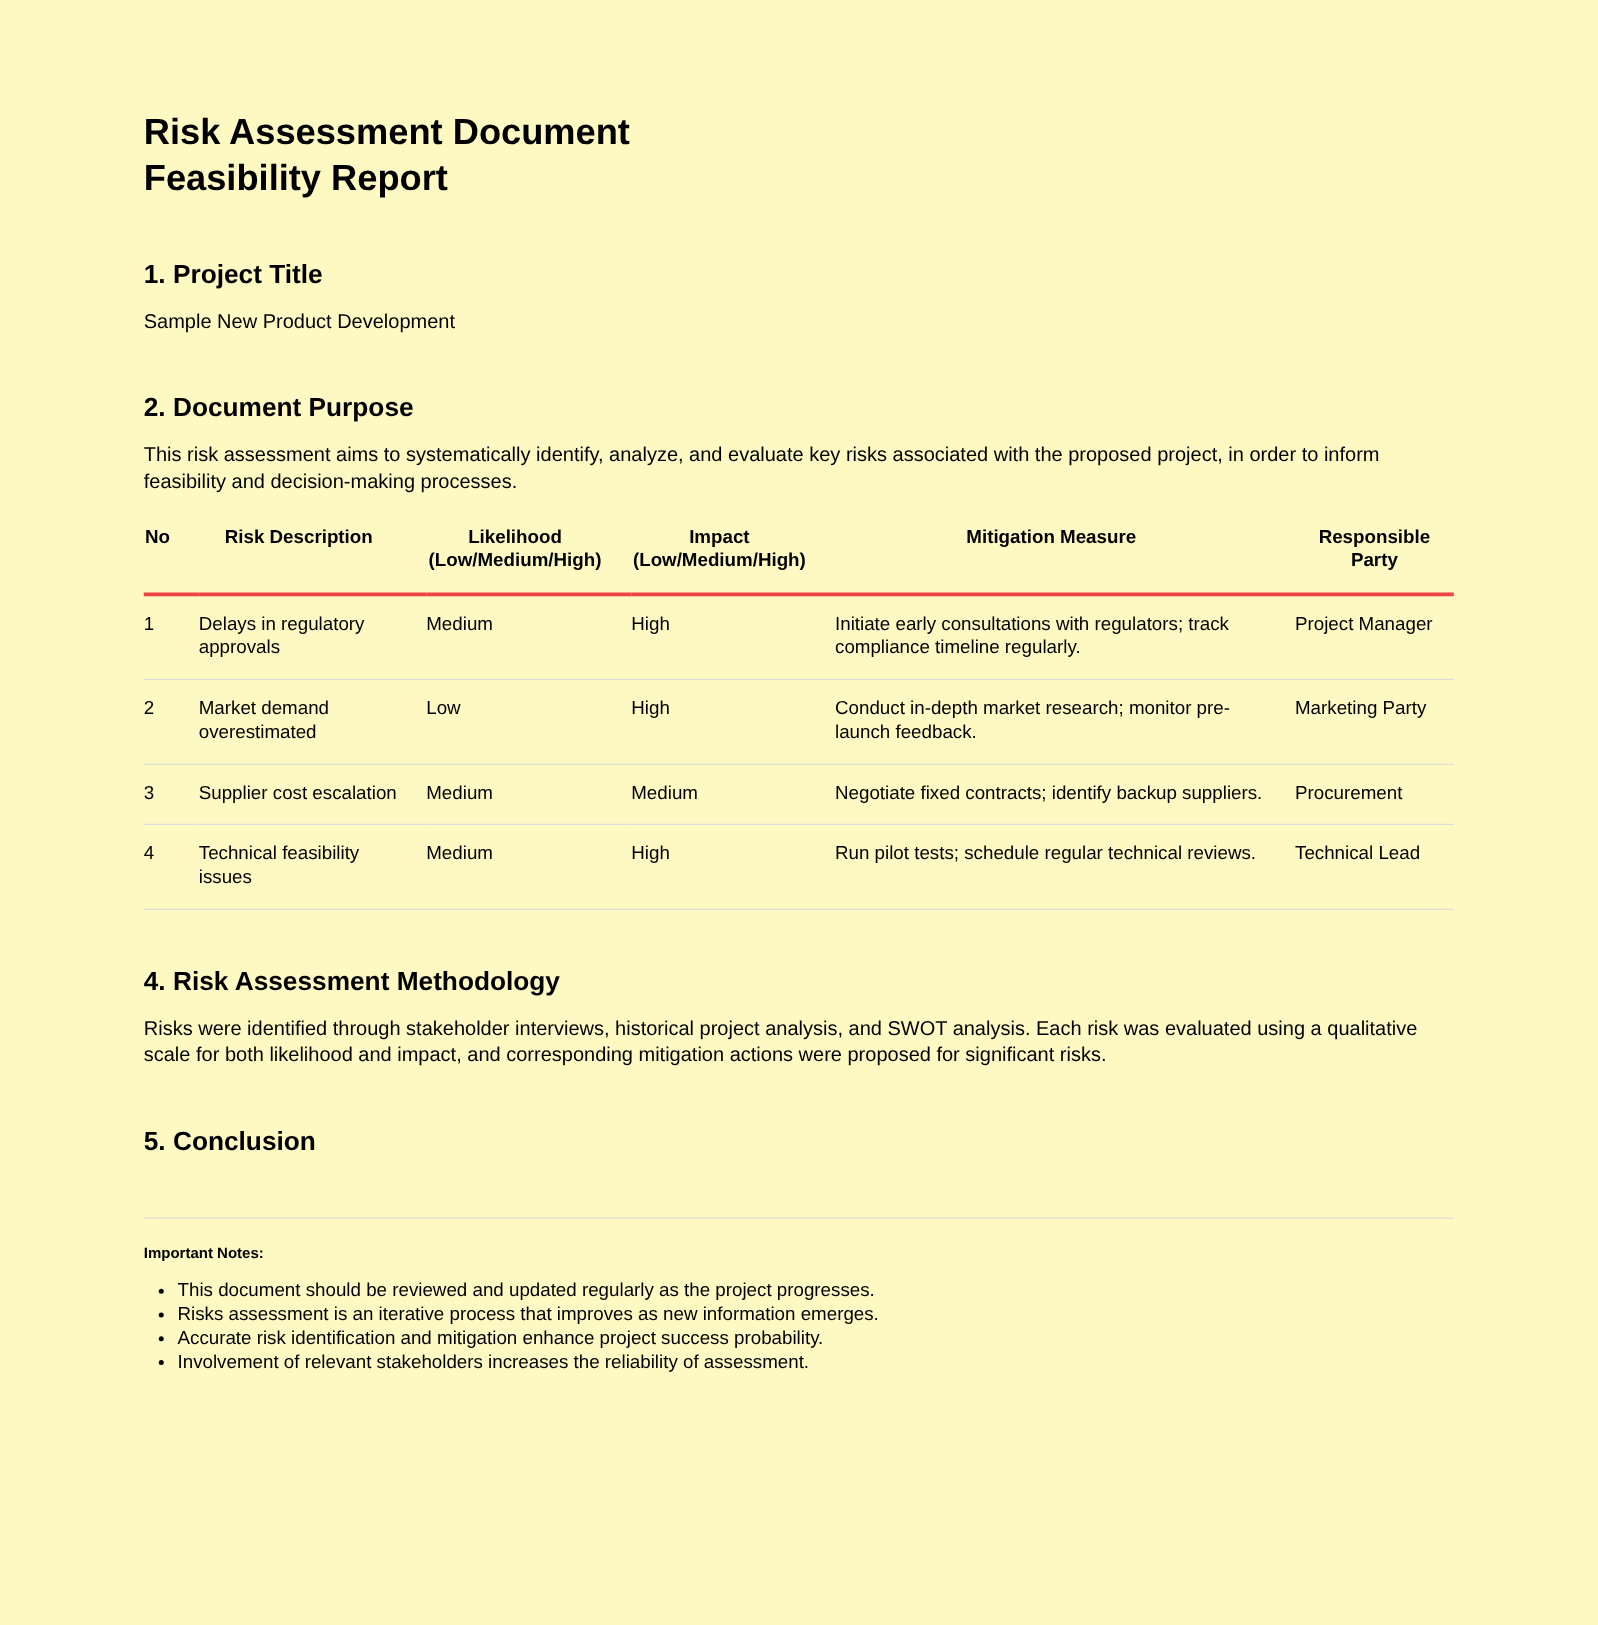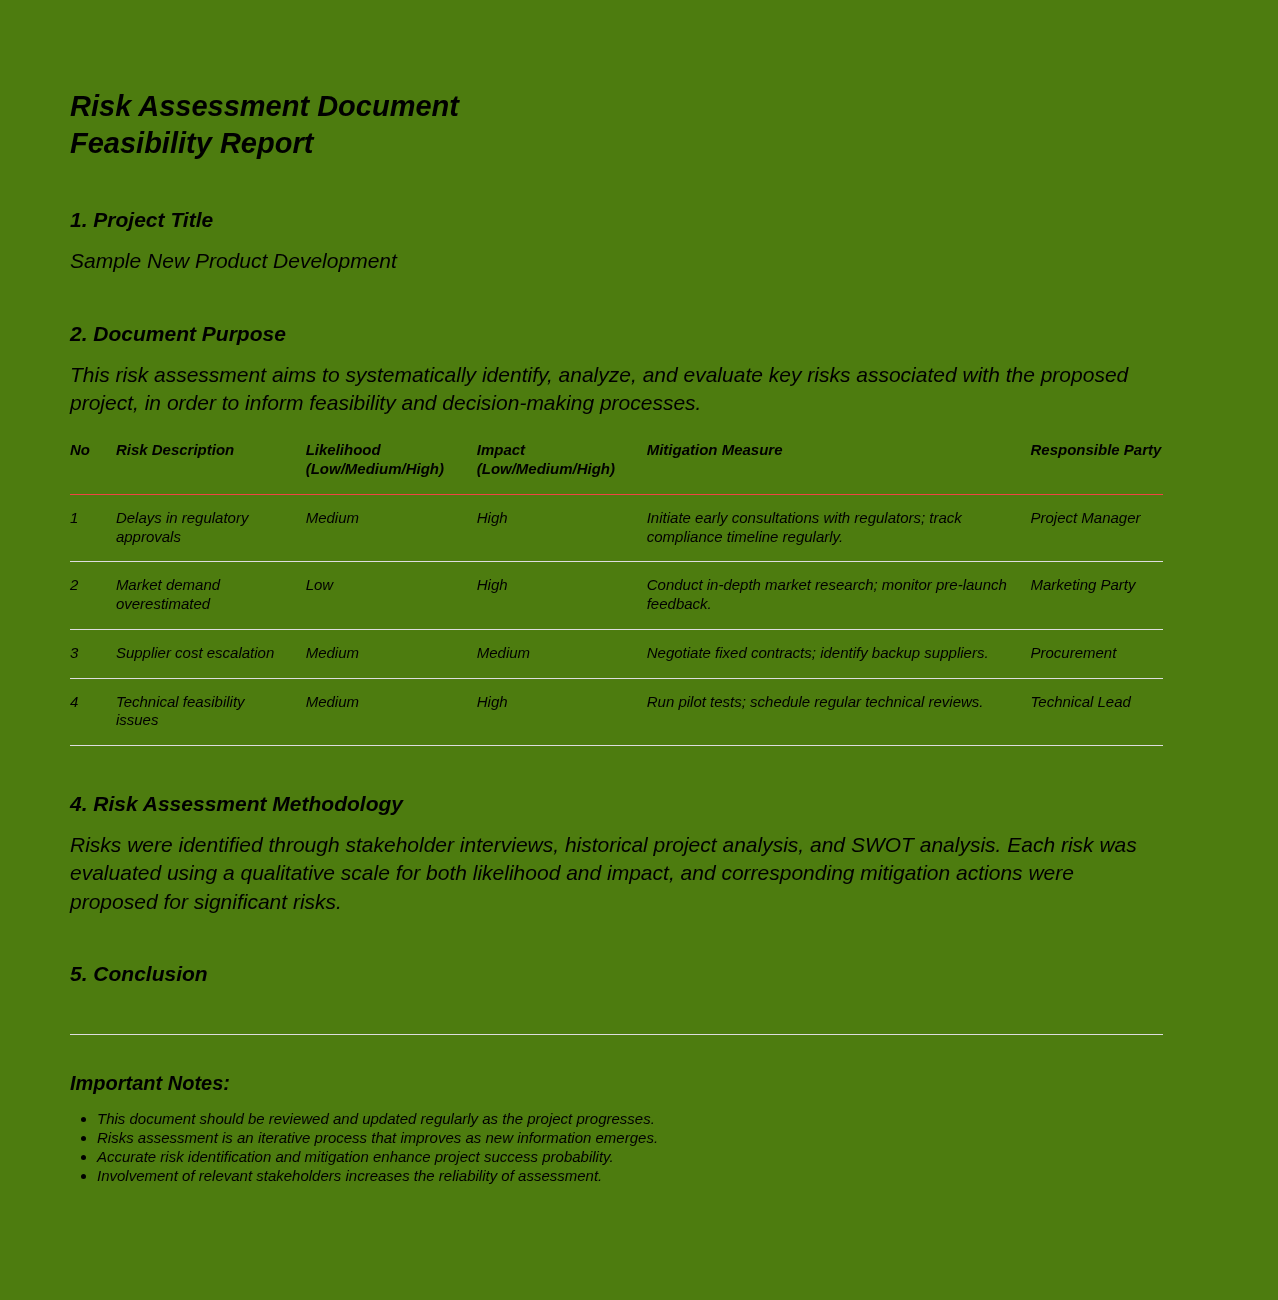--- a/index.html
+++ b/index.html
@@ -5,73 +5,72 @@
   * { margin: 0; padding: 0; box-sizing: border-box; }
   html, body { background: #ffffff; }
   body {
     font-family: "Liberation Sans", sans-serif;
     color: #000000;
     -webkit-font-smoothing: antialiased;
   }
   .page {
     width: 1278px;
     min-height: 1300px;
-    background: #4d7c0f;
-    padding: 88px 115px 60px 70px;
-    font-style: italic;
+    background: #fef9c3;
+    padding: 88px 115px 60px 115px;
   }
   .doc-title {
     font-size: 29px;
     font-weight: bold;
     line-height: 1.28;
   }
   .doc-title .title-line { display: block; }
   h2.section-heading {
     font-size: 21px;
     font-weight: bold;
     margin-top: 46px;
     margin-bottom: 15px;
   }
   p.body-text {
-    font-size: 21px;
+    font-size: 16px;
     line-height: 1.35;
   }
   table.risk-table {
     width: 100%;
     border-collapse: collapse;
     table-layout: fixed;
     margin-top: 14px;
   }
   table.risk-table th {
-    text-align: left;
+    text-align: center;
     vertical-align: top;
     font-size: 15px;
     font-weight: bold;
     line-height: 1.25;
     padding: 10px 22px 15px 0;
-    border-bottom: 1px solid #ef4444;
+    border-bottom: 3px solid #ef4444;
   }
   table.risk-table td {
     vertical-align: top;
     font-size: 15px;
     line-height: 1.25;
     padding: 14px 22px 15px 0;
     border-bottom: 1px solid #dddddd;
   }
   table.risk-table th:last-child,
   table.risk-table td:last-child { padding-right: 0; }
   hr.divider {
     border: none;
     border-top: 1px solid #dddddd;
     margin: 48px 0 0 0;
   }
   .notes-heading {
-    font-size: 20px;
+    font-size: 12px;
     font-weight: bold;
-    margin-top: 37px;
+    margin-top: 20px;
     margin-bottom: 15px;
   }
   ul.notes-list {
     margin: 0 0 0 5px;
     padding-left: 22px;
     font-size: 15px;
     line-height: 1.2;
   }
   ul.notes-list li { margin-bottom: 1px; }
 </style>

